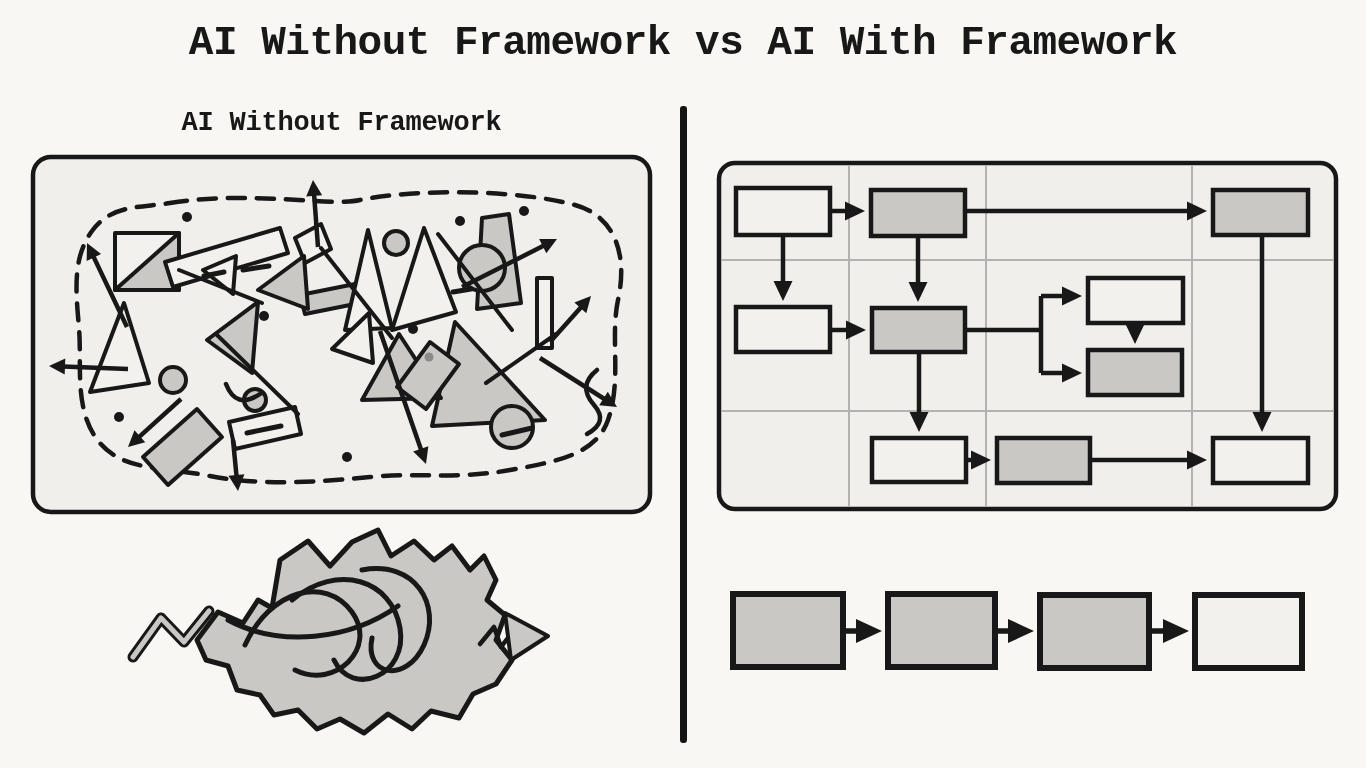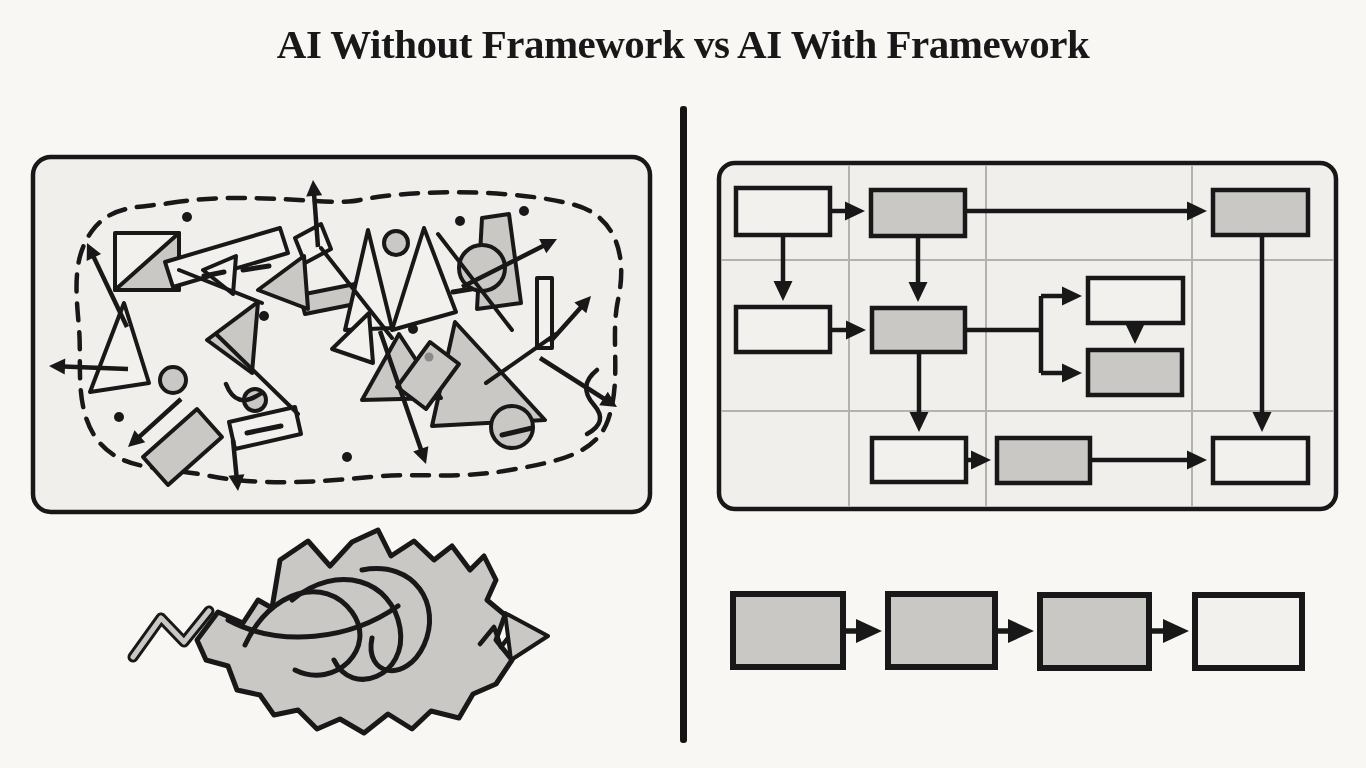--- a/index.html
+++ b/index.html
@@ -1,19 +1,19 @@
 <!DOCTYPE html>
 <html style="--page-bg: #f8f7f4; --panel-bg: #f0efec; --ink: #181818; --divider: #141414; --shape-gray: #c9c8c5; --shape-light: #f2f1ee; --grid-line: #b3b2b0; --dot-gray: #8b8a88;"><head>
 <meta charset="utf-8">
 <style>
   html,body{margin:0;padding:0;}
   .stage{
     position:relative;width:1366px;height:768px;overflow:hidden;
     background:var(--page-bg,#f8f7f4);
-    font-family:Liberation Serif, serif;color:var(--ink,#181818);
+    font-family:Liberation Mono, monospace;color:var(--ink,#181818);
   }
   .main-title{
     position:absolute;top:20px;left:0;width:1366px;margin:0;
     text-align:center;font-size:41px;font-weight:700;letter-spacing:-0.5px;
   }
   .col-title{
     position:absolute;top:108px;margin:0;text-align:center;
     font-size:27px;font-weight:700;letter-spacing:-0.2px;
   }
   .col-title.left{left:33px;width:617px;}
@@ -22,20 +22,21 @@
     position:absolute;left:680px;top:106px;width:7px;height:637px;
     background:var(--divider,#141414);border-radius:3px;
   }
   svg.scene{position:absolute;left:0;top:0;width:1366px;height:768px;display:block;}
 </style>
 </head>
 <body>
 
 <div class="stage">
   <h1 class="main-title">AI Without Framework vs AI With Framework</h1>
+  <h2 class="col-title left">AI Without Framework</h2>
   <div class="divider"></div>
 
   <svg class="scene" viewBox="0 0 1366 768">
     <g id="g-chaos">
         <rect stroke="#181818" stroke-width="4.5" fill="#f0efec" stroke-linejoin="round" stroke-linecap="round" x="33" y="157" width="617" height="355" rx="18"></rect>
         <path stroke="#181818" stroke-width="4.5" fill="none" stroke-linejoin="round" stroke-linecap="round" stroke-dasharray="17 12" d="M 170,203 C 250,190 330,207 360,200 C 420,188 520,190 575,205 C 615,216 628,255 618,300 C 610,338 622,380 608,420 C 596,455 555,462 510,470 C 455,480 420,472 370,477 C 320,482 260,486 210,476 C 160,466 120,472 96,438 C 74,406 82,365 79,328 C 76,292 72,258 92,231 C 112,204 140,208 170,203 Z"></path>
         <polygon stroke="#181818" stroke-width="4" fill="#f2f1ee" stroke-linejoin="round" stroke-linecap="round" points="115,233 179,233 179,290 115,290"></polygon>
         <polygon stroke="#181818" stroke-width="4" fill="#c9c8c5" stroke-linejoin="round" stroke-linecap="round" points="115,290 179,233 179,290"></polygon>
         <polygon stroke="#181818" stroke-width="4" fill="#f2f1ee" stroke-linejoin="round" stroke-linecap="round" points="165,262 280,228 288,253 173,287"></polygon>
         <polygon stroke="#181818" stroke-width="4" fill="#f2f1ee" stroke-linejoin="round" stroke-linecap="round" points="295,238 321,224 331,249 305,263"></polygon>

